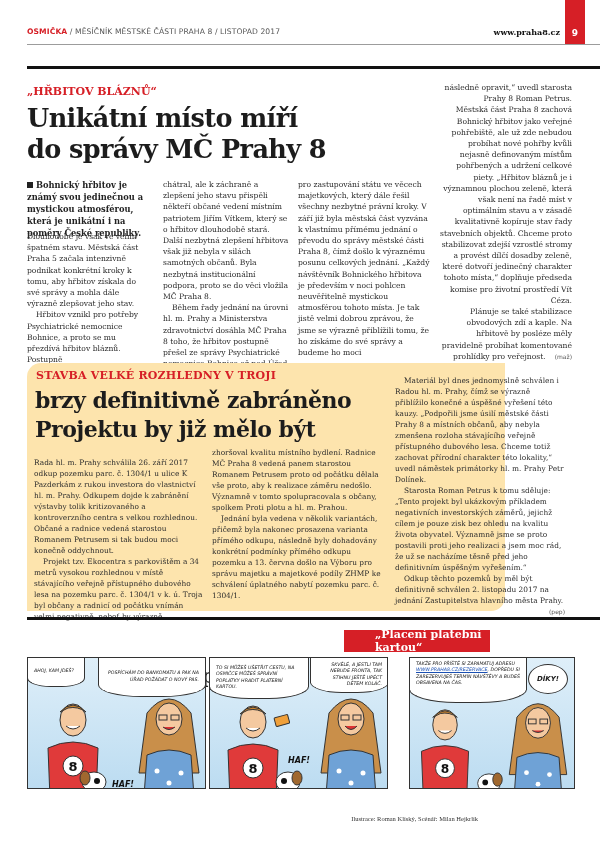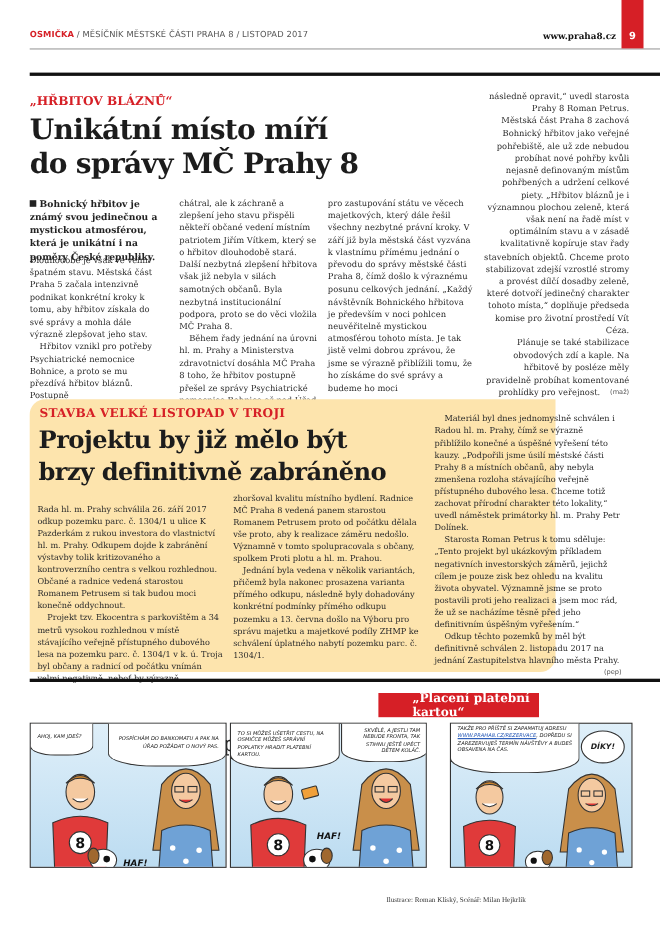--- a/index.html
+++ b/index.html
@@ -74,24 +74,24 @@
 <div class="col" style="left:298px; top:179px; width:132px;">
   <p>pro zastupování státu ve věcech majetkových, který dále řešil všechny nezbytné právní kroky. V září již byla městská část vyzvána k vlastnímu přímému jednání o převodu do správy městské části Praha 8, čímž došlo k výraznému posunu celkových jednání. „Každý návštěvník Bohnického hřbitova je především v noci pohlcen neuvěřitelně mystickou atmosférou tohoto místa. Je tak jistě velmi dobrou zprávou, že jsme se výrazně přiblížili tomu, že ho získáme do své správy a budeme ho moci</p>
 </div>
 <div class="col" style="left:436px; top:82px; width:136px;text-align:right;">
   <p>následně opravit,“ uvedl starosta Prahy 8 Roman Petrus.</p>
   <p class="ind">Městská část Praha 8 zachová Bohnický hřbitov jako veřejné pohřebiště, ale už zde nebudou probíhat nové pohřby kvůli nejasně definovaným místům pohřbených a udržení celkové piety. „Hřbitov bláznů je i významnou plochou zeleně, která však není na řadě míst v optimálním stavu a v zásadě kvalitativně kopíruje stav řady stavebních objektů. Chceme proto stabilizovat zdejší vzrostlé stromy a provést dílčí dosadby zeleně, které dotvoří jedinečný charakter tohoto místa,“ doplňuje předseda komise pro životní prostředí Vít Céza.</p>
   <p class="ind"><span>Plánuje se také stabilizace obvodových zdí a kaple. Na hřbitově by posléze měly pravidelně probíhat komentované prohlídky pro veřejnost.</span> <span class="byline">(maž)</span></p>
 </div>
 
 <div class="ybox"></div>
-<div class="kicker2">STAVBA VELKÉ LISTOPAD V TROJI</div>
+<div class="kicker2">STAVBA VELKÉ ROZHLEDNY V TROJI</div>
 <div class="title2">
+  <div>brzy definitivně zabráněno</div>
   <div>Projektu by již mělo být</div>
-  <div>brzy definitivně zabráněno</div>
 </div>
 <div class="col y" style="left:34px; top:447px; width:170px;margin-top:10px;">
   <p>Rada hl. m. Prahy schválila 26. září 2017 odkup pozemku parc. č. 1304/1 u ulice K Pazderkám z rukou investora do vlastnictví hl. m. Prahy. Odkupem dojde k zabránění výstavby tolik kritizovaného a kontroverzního centra s velkou rozhlednou. Občané a radnice vedená starostou Romanem Petrusem si tak budou moci konečně oddychnout.</p>
   <p class="ind">Projekt tzv. Ekocentra s parkovištěm a 34 metrů vysokou rozhlednou v místě stávajícího veřejně přístupného dubového lesa na pozemku parc. č. 1304/1 v k. ú. Troja byl občany a radnicí od počátku vnímán velmi negativně, neboť by výrazně</p>
 </div>
 <div class="col y" style="left:212px; top:447px; width:172px;">
   <p>zhoršoval kvalitu místního bydlení. Radnice MČ Praha 8 vedená panem starostou Romanem Petrusem proto od počátku dělala vše proto, aby k realizace záměru nedošlo. Významně v tomto spolupracovala s občany, spolkem Proti plotu a hl. m. Prahou.</p>
   <p class="ind">Jednání byla vedena v několik variantách, přičemž byla nakonec prosazena varianta přímého odkupu, následně byly dohadovány konkrétní podmínky přímého odkupu pozemku a 13. června došlo na Výboru pro správu majetku a majetkové podíly ZHMP ke schválení úplatného nabytí pozemku parc. č. 1304/1.</p>
 </div>
 <div class="col y" style="left:395px; top:375px; width:170px;">

